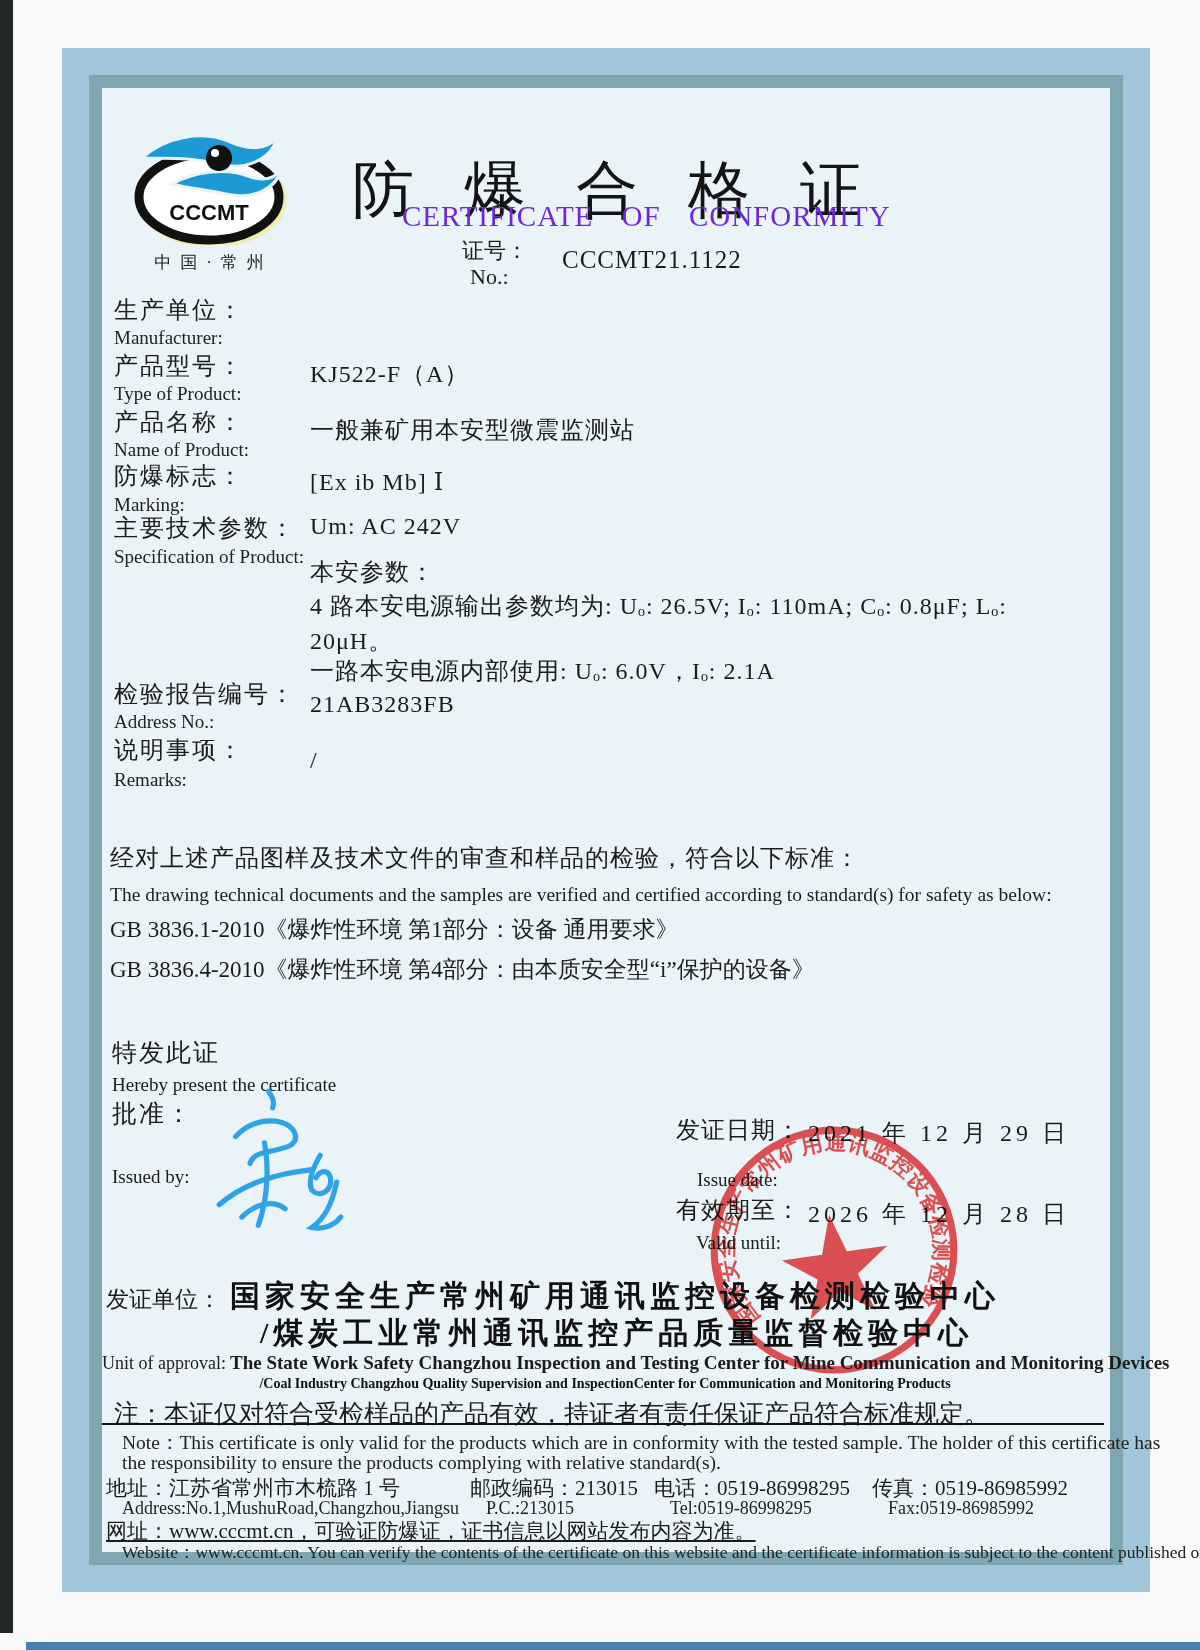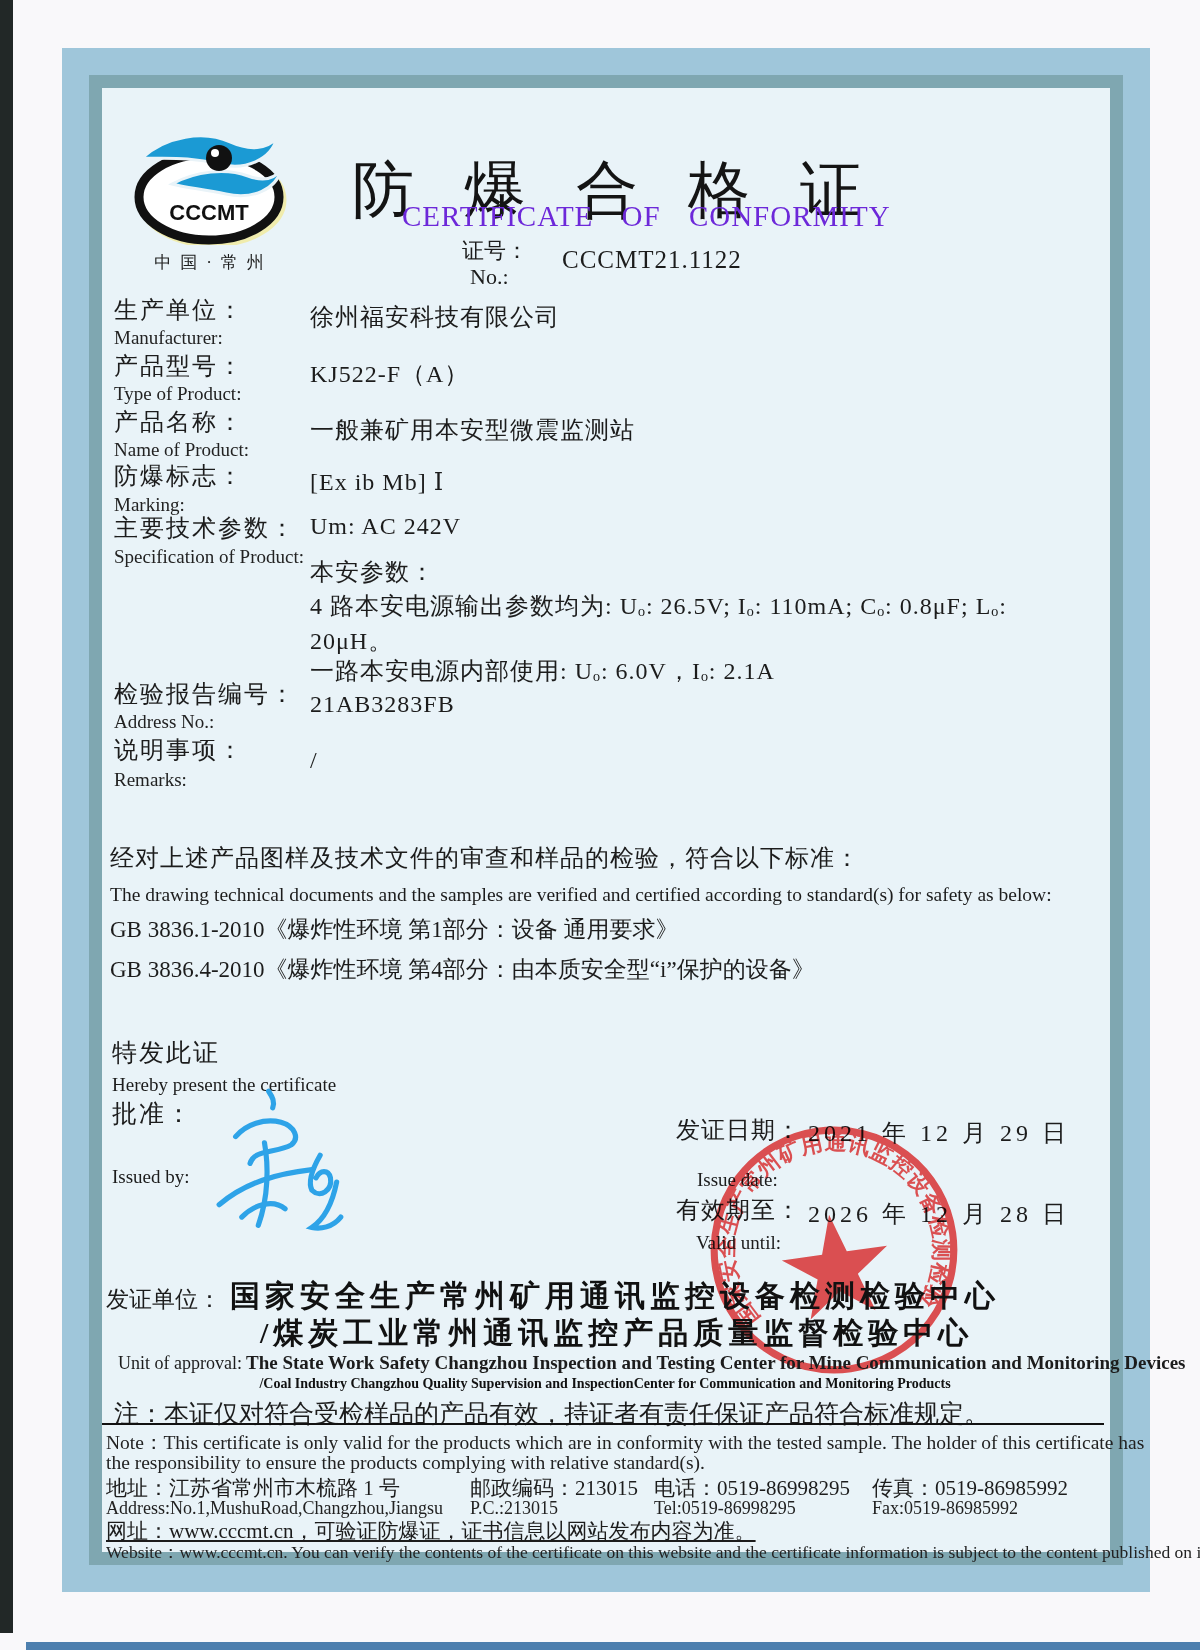--- a/index.html
+++ b/index.html
@@ -18,21 +18,21 @@
   
   .title{font-size:62px;letter-spacing:50px;white-space:nowrap;color:#141414;}
   .subtitle{font-size:29px;word-spacing:20px;letter-spacing:1px;color:#6d28d9;}
   .zh{font-size:24px;letter-spacing:2px;white-space:nowrap;position:absolute;left:12px;}
   .en{font-size:19px;white-space:nowrap;position:absolute;left:12px;color:#222;}
   .val{font-size:24px;letter-spacing:1px;white-space:nowrap;position:absolute;left:208px;}
   .std{font-size:22px;white-space:nowrap;position:absolute;left:8px;}
   .bold-zh{font-weight:bold;font-size:30px;letter-spacing:5px;white-space:nowrap;position:absolute;color:#111;}
   .bold-en{font-weight:bold;font-size:14px;white-space:nowrap;position:absolute;color:#111;}
   .foot-zh{font-size:21px;white-space:nowrap;position:absolute;}
-  .foot-en{font-size:18px;white-space:nowrap;position:absolute;color:#222;}
+  .foot-en{font-size:18px;white-space:nowrap;position:absolute;color:#222;margin-left:16px;}
   .rule{position:absolute;left:0px;width:1002px;height:2px;background:#111;}
   .stamp-svg{position:absolute;left:600px;top:1030px;width:264px;height:264px;
              mix-blend-mode:multiply;opacity:.9;transform:rotate(-8deg);}
   .sig-svg{position:absolute;left:100px;top:995px;width:160px;height:165px;}
   .logo-wrap{position:absolute;left:22px;top:32px;width:170px;height:160px;text-align:center;}
   .logo-region{font-size:17px;letter-spacing:9px;margin-top:2px;white-space:nowrap;text-indent:9px;}
 </style>
 </head>
 <body>
 
@@ -58,21 +58,20 @@
 
   <div class="abs title" style="left:250px;top:36px;margin-top:24px;">防爆合格证</div>
   <div class="abs subtitle" style="left:300px;top:112px;">CERTIFICATE OF CONFORMITY</div>
 
   <div class="abs" style="left:360px;top:148px;font-size:22px;">证号：</div>
   <div class="abs" style="left:368px;top:176px;font-size:22px;">No.:</div>
   <div class="abs" style="left:460px;top:158px;font-size:25px;letter-spacing:1px;">CCCMT21.1122</div>
 
   <div class="zh" style="top:206px">生产单位：</div>
   <div class="en" style="top:239px">Manufacturer:</div>
-  <div class="val" style="top:213px">徐州福安科技有限公司</div>
 
   <div class="zh" style="top:262px">产品型号：</div>
   <div class="en" style="top:295px">Type of Product:</div>
   <div class="val" style="top:270px">KJ522-F（A）</div>
 
   <div class="zh" style="top:318px">产品名称：</div>
   <div class="en" style="top:351px">Name of Product:</div>
   <div class="val" style="top:326px">一般兼矿用本安型微震监测站</div>
 
   <div class="zh" style="top:372px">防爆标志：</div>
@@ -130,21 +129,21 @@
     <text font-size="21.5" letter-spacing="0.5" fill="#ee4040" font-weight="bold">
       <textPath href="#stamp-arc">国家安全生产常州矿用通讯监控设备检测检验中心</textPath>
     </text>
     <path d="M130,95 L142.3,133 L182.3,133 L150,156.5 L162.3,194.5 L130,171 L97.7,194.5 L110,156.5 L77.7,133 L117.7,133 Z" fill="#ee4040"></path>
   </svg>
 
   <div class="abs" style="left:4px;top:1196px;font-size:23px;white-space:nowrap;text-align:right;">发证单位：</div>
   <div class="bold-zh" style="left:128px;top:1188px;">国家安全生产常州矿用通讯监控设备检测检验中心</div>
   <div class="bold-zh" style="left:158px;top:1225px;">/煤炭工业常州通讯监控产品质量监督检验中心</div>
   <div class="abs" style="left:0;top:1264px;width:1006px;text-align:center;white-space:nowrap;">
-    <span style="font-size:18px;padding-left:16px;">Unit of approval:</span>
+    <span style="font-size:18px;">Unit of approval:</span>
     <span style="font-size:19px;font-weight:bold;">The State Work Safety Changzhou Inspection and Testing Center for Mine Communication and Monitoring Devices</span>
   </div>
   <div class="bold-en" style="left:0;top:1288px;width:1006px;text-align:center;">/Coal Industry Changzhou Quality Supervision and InspectionCenter for Communication and Monitoring Products</div>
 
   <div class="foot-zh" style="left:12px;top:1309px;font-size:25px;">注：本证仅对符合受检样品的产品有效，持证者有责任保证产品符合标准规定。</div>
   <div class="rule" style="top:1335px;"></div>
   <div class="foot-en" style="left:4px;top:1341px;font-size:19.5px;">Note：This certificate is only valid for the products which are in conformity with the tested sample. The holder of this certificate has</div>
   <div class="foot-en" style="left:4px;top:1364px;font-size:19.5px;">the responsibility to ensure the products complying with relative standard(s).</div>
 
   <div class="foot-zh" style="left:4px;top:1386px;">地址：江苏省常州市木梳路 1 号</div>

